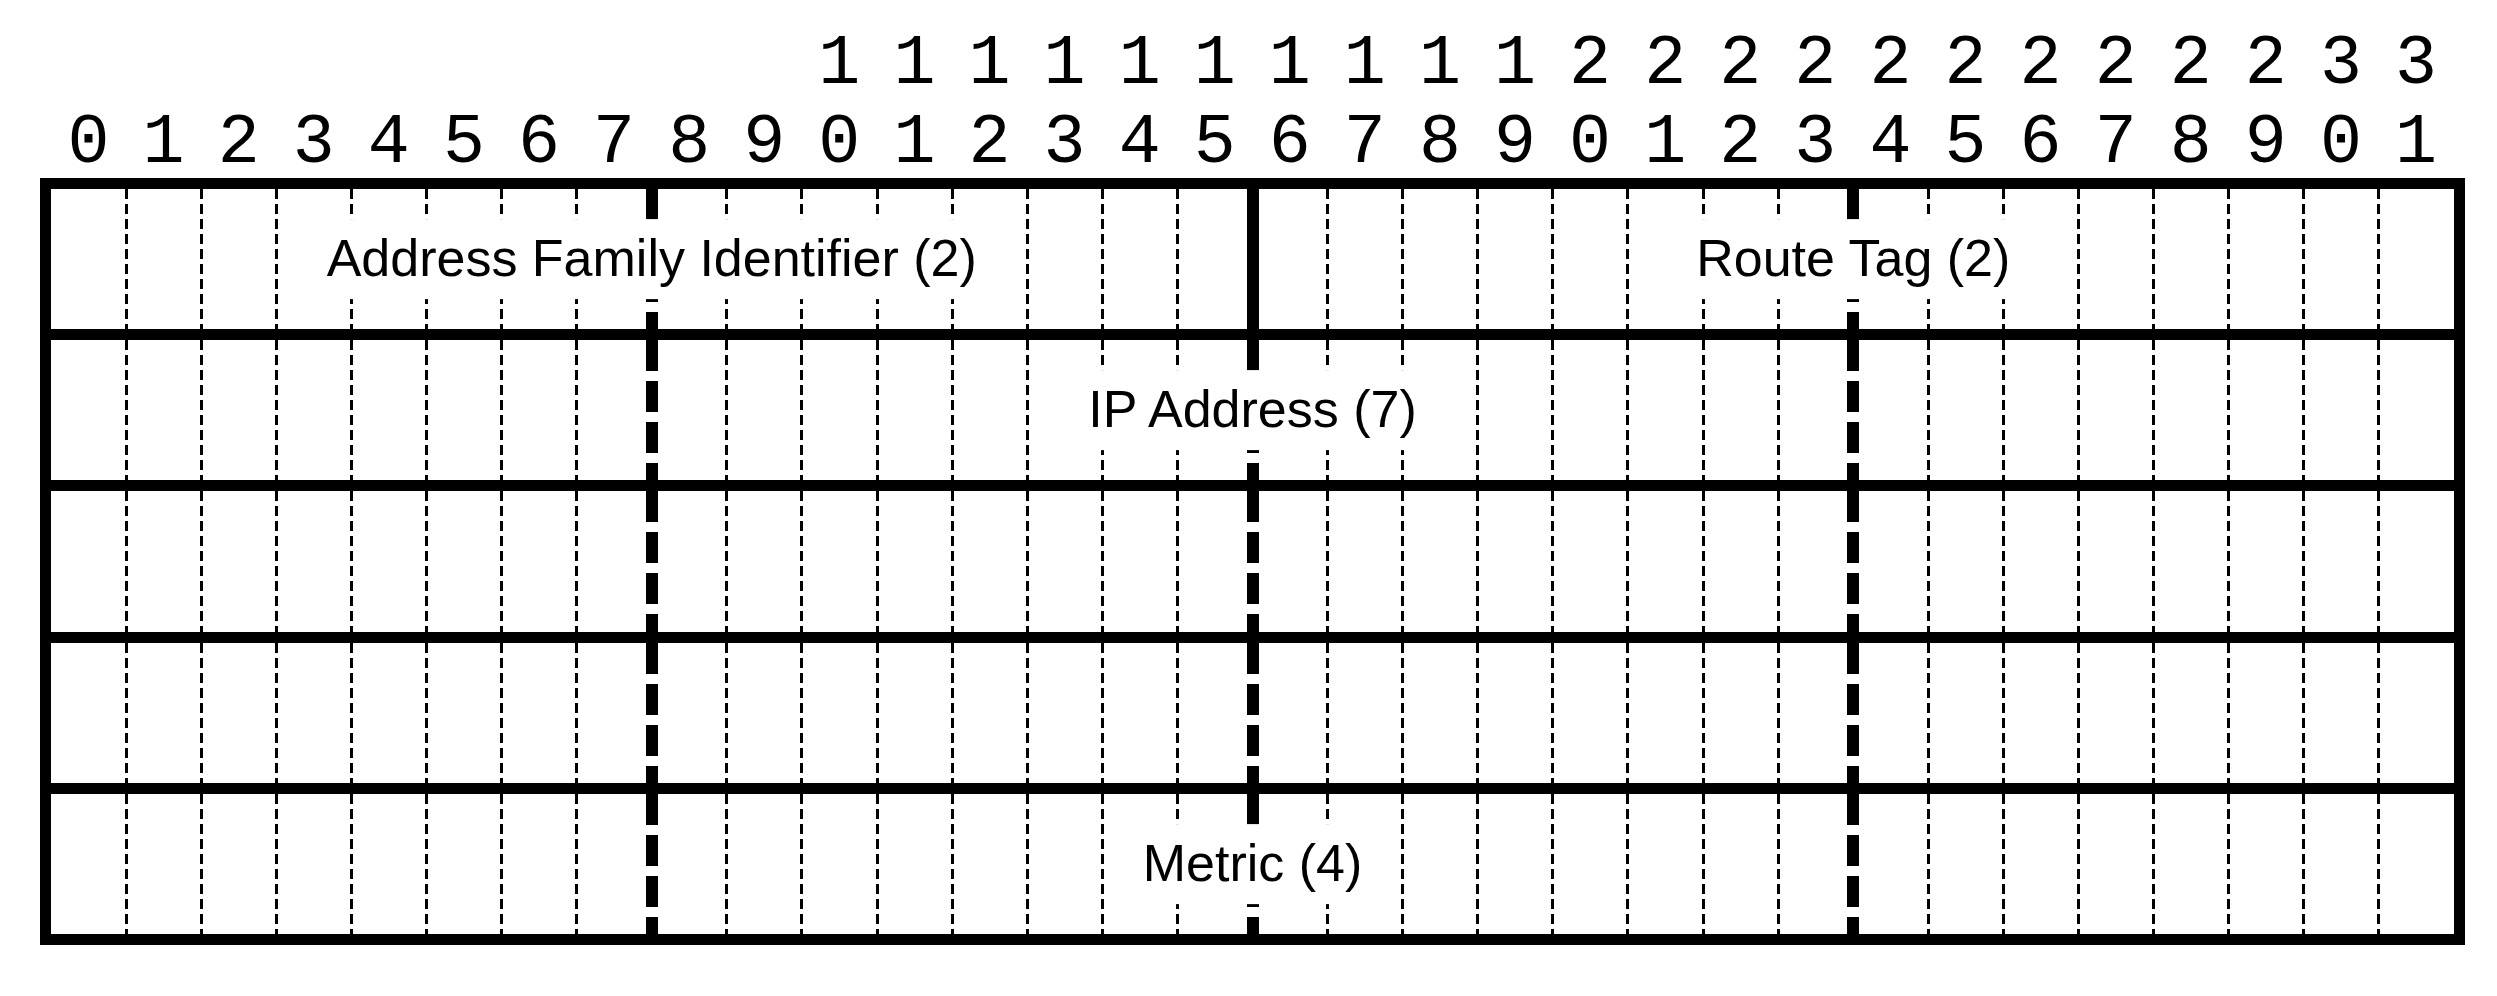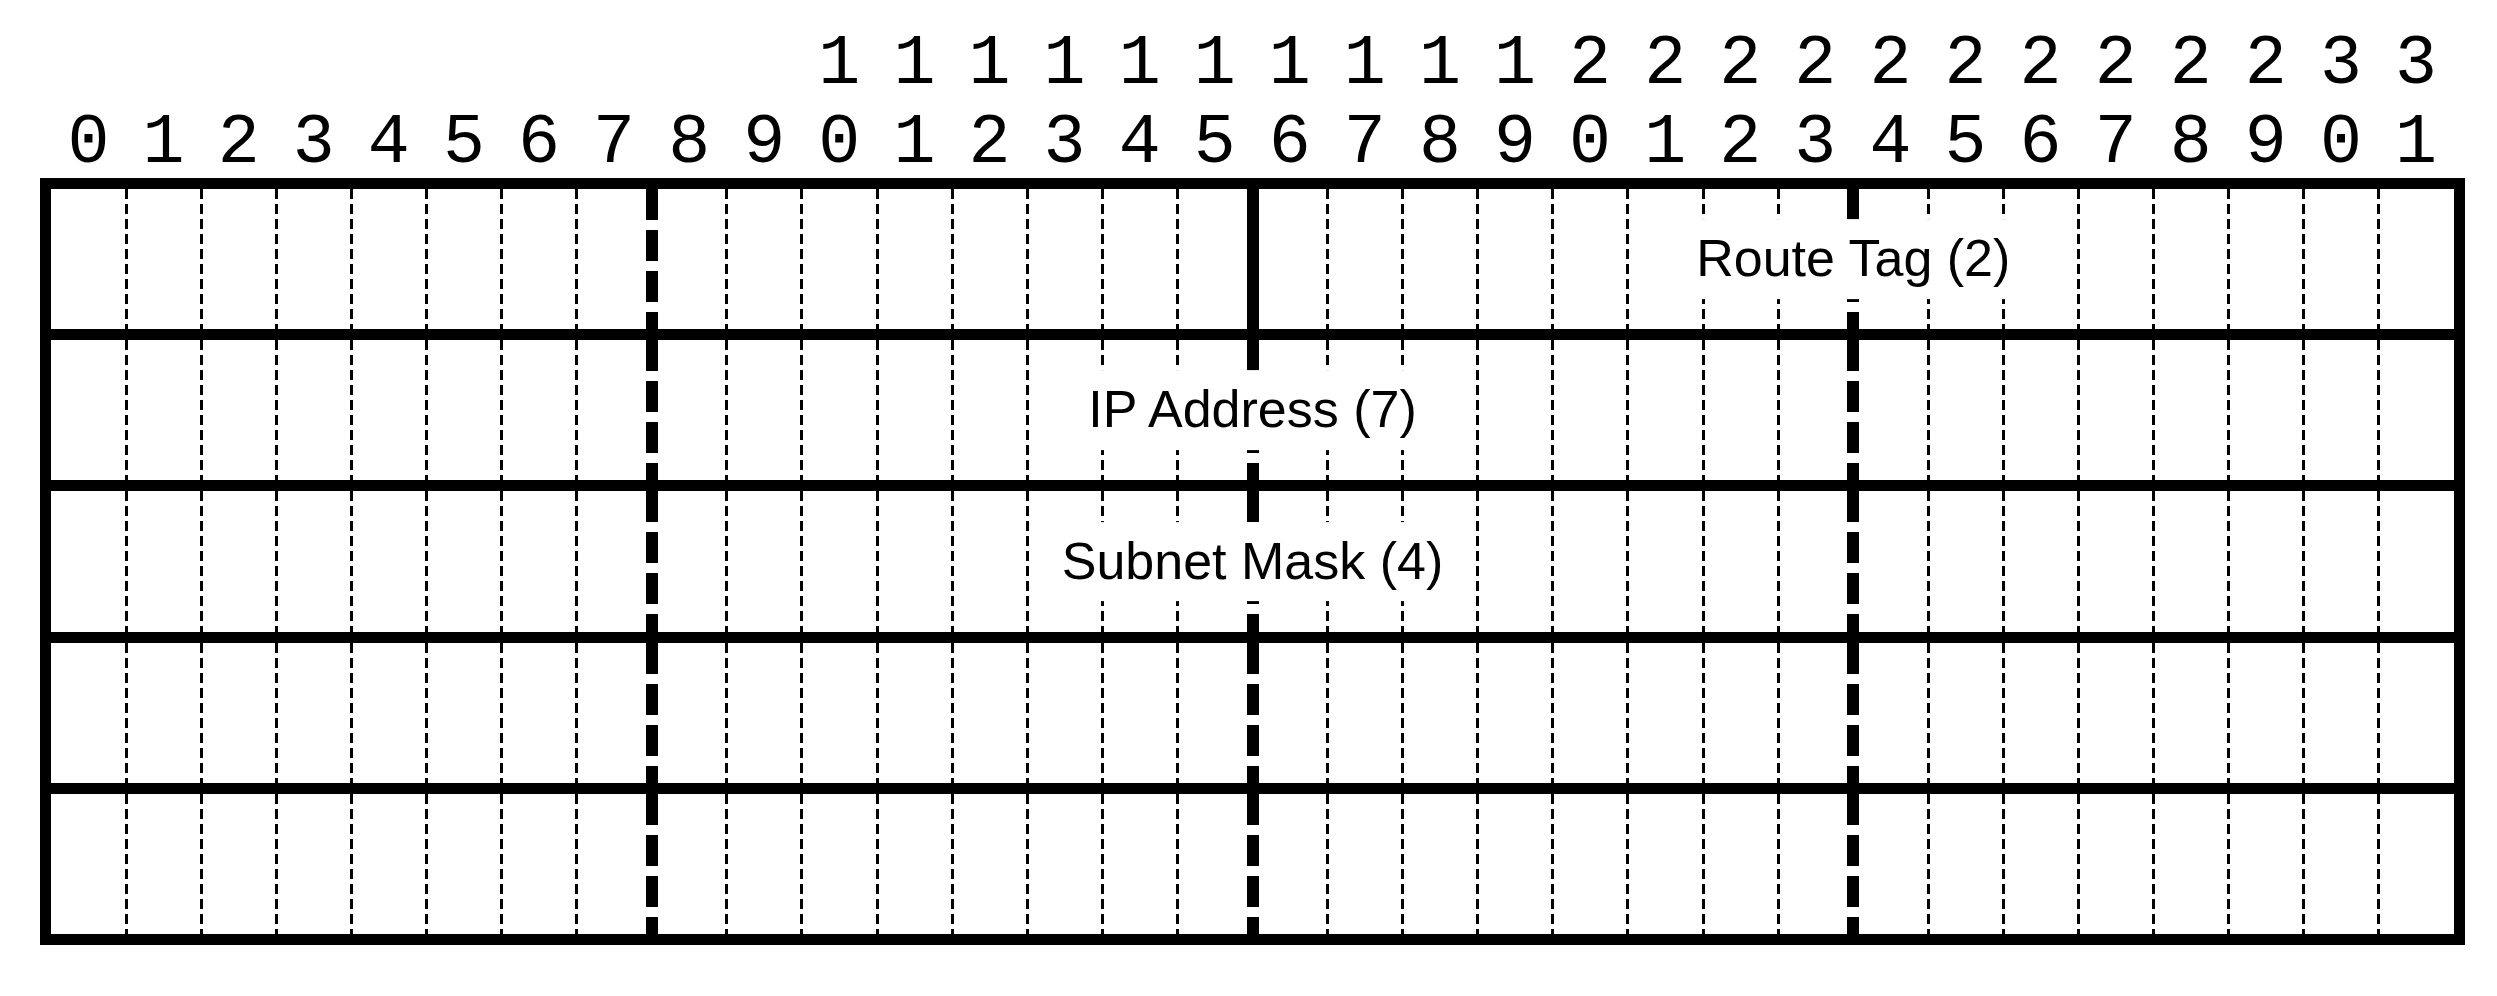--- a/index.html
+++ b/index.html
@@ -180,20 +180,21 @@
         <div class="vline thin" style="left: 68.75%;"></div>
         <div class="vline thin" style="left: 71.875%;"></div>
         <div class="vline thickdash" style="left: 75%;"></div>
         <div class="vline thin" style="left: 78.125%;"></div>
         <div class="vline thin" style="left: 81.25%;"></div>
         <div class="vline thin" style="left: 84.375%;"></div>
         <div class="vline thin" style="left: 87.5%;"></div>
         <div class="vline thin" style="left: 90.625%;"></div>
         <div class="vline thin" style="left: 93.75%;"></div>
         <div class="vline thin" style="left: 96.875%;"></div>
+        <div class="field-label" style="left: 25%;">Address Family Identifier (2)</div>
         <div class="field-label" style="left: 75%;">Route Tag (2)</div>
       </div>
       <div class="hsep"></div>
       <div class="row">
         <div class="vline thin" style="left: 3.125%;"></div>
         <div class="vline thin" style="left: 6.25%;"></div>
         <div class="vline thin" style="left: 9.375%;"></div>
         <div class="vline thin" style="left: 12.5%;"></div>
         <div class="vline thin" style="left: 15.625%;"></div>
         <div class="vline thin" style="left: 18.75%;"></div>
@@ -250,21 +251,20 @@
         <div class="vline thin" style="left: 68.75%;"></div>
         <div class="vline thin" style="left: 71.875%;"></div>
         <div class="vline thickdash" style="left: 75%;"></div>
         <div class="vline thin" style="left: 78.125%;"></div>
         <div class="vline thin" style="left: 81.25%;"></div>
         <div class="vline thin" style="left: 84.375%;"></div>
         <div class="vline thin" style="left: 87.5%;"></div>
         <div class="vline thin" style="left: 90.625%;"></div>
         <div class="vline thin" style="left: 93.75%;"></div>
         <div class="vline thin" style="left: 96.875%;"></div>
-        <div class="field-label" style="left: 50%;">Subnet Mask (4)</div>
       </div>
       <div class="hsep"></div>
       <div class="row">
         <div class="vline thin" style="left: 3.125%;"></div>
         <div class="vline thin" style="left: 6.25%;"></div>
         <div class="vline thin" style="left: 9.375%;"></div>
         <div class="vline thin" style="left: 12.5%;"></div>
         <div class="vline thin" style="left: 15.625%;"></div>
         <div class="vline thin" style="left: 18.75%;"></div>
         <div class="vline thin" style="left: 21.875%;"></div>
@@ -319,15 +319,16 @@
         <div class="vline thin" style="left: 68.75%;"></div>
         <div class="vline thin" style="left: 71.875%;"></div>
         <div class="vline thickdash" style="left: 75%;"></div>
         <div class="vline thin" style="left: 78.125%;"></div>
         <div class="vline thin" style="left: 81.25%;"></div>
         <div class="vline thin" style="left: 84.375%;"></div>
         <div class="vline thin" style="left: 87.5%;"></div>
         <div class="vline thin" style="left: 90.625%;"></div>
         <div class="vline thin" style="left: 93.75%;"></div>
         <div class="vline thin" style="left: 96.875%;"></div>
+        <div class="field-label" style="left: 50%;">Metric (4)</div>
       </div>
     </div>
 </div>
 
 </body></html>

